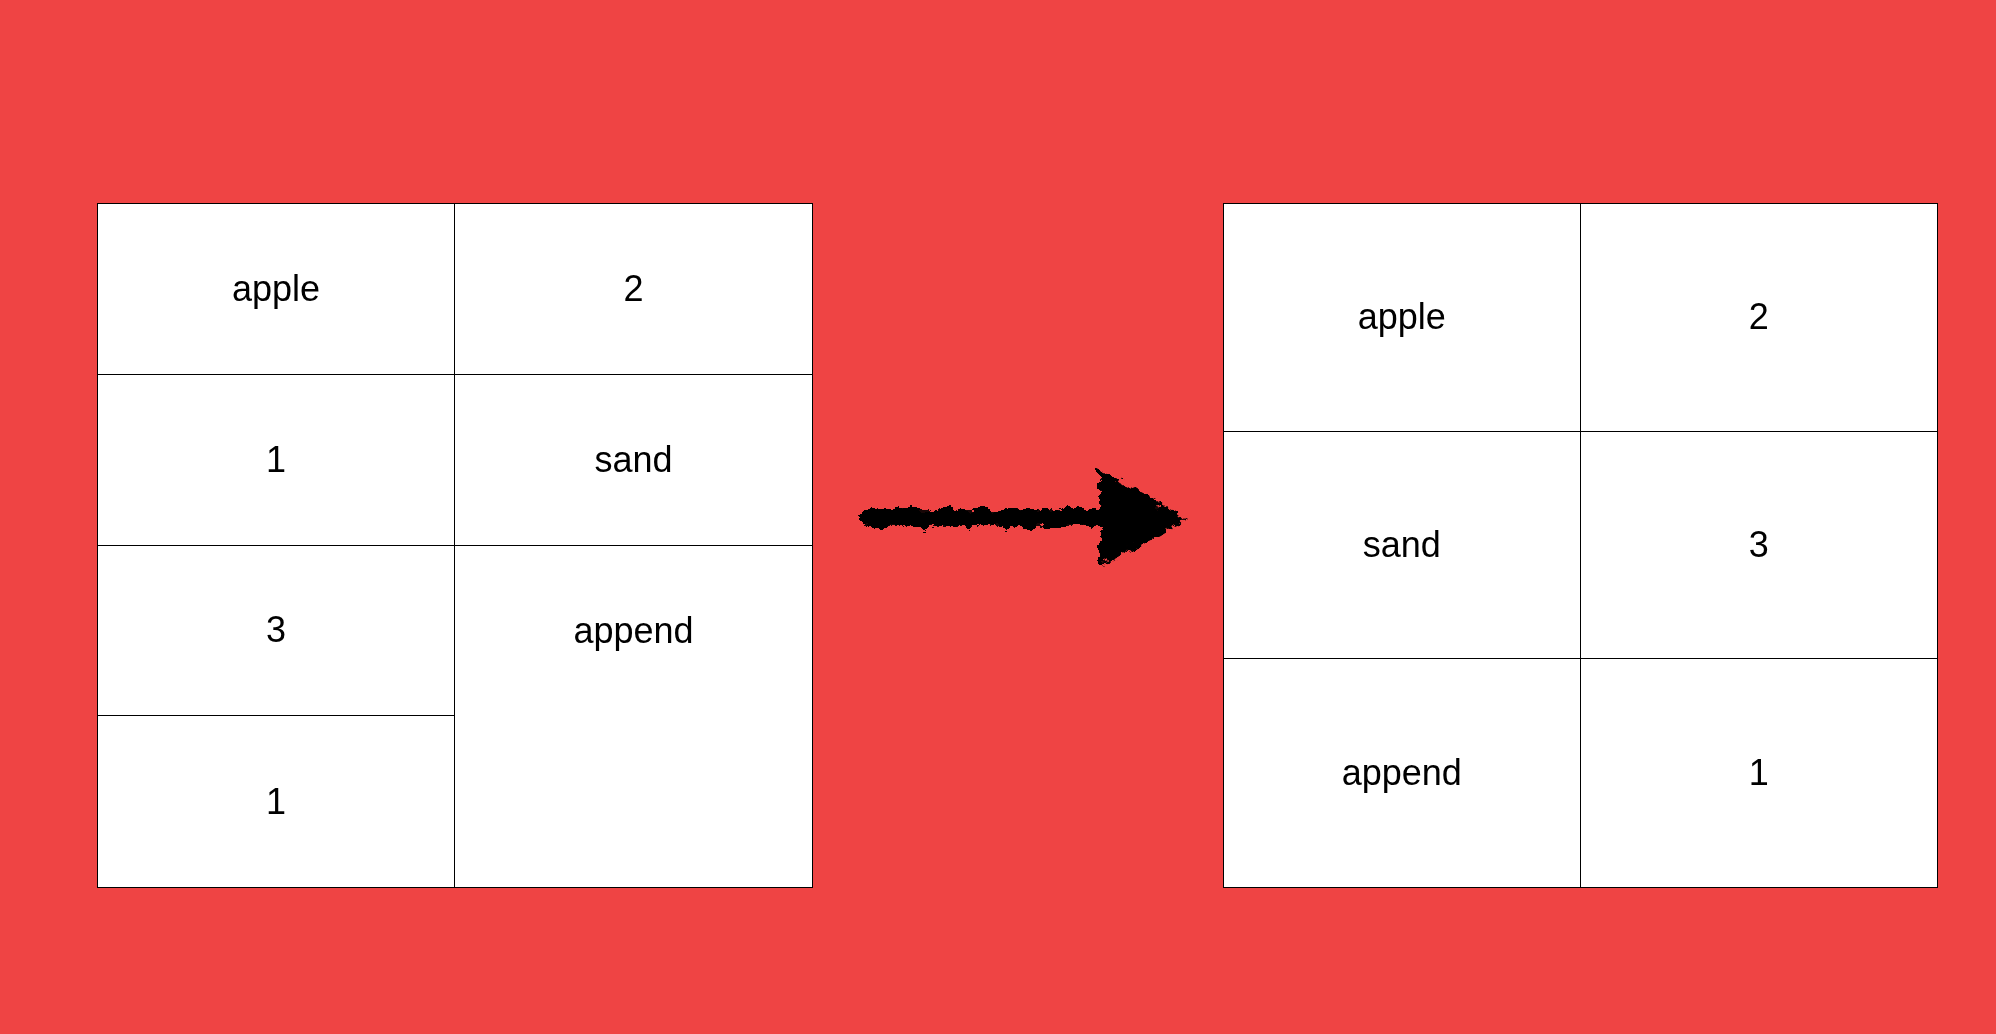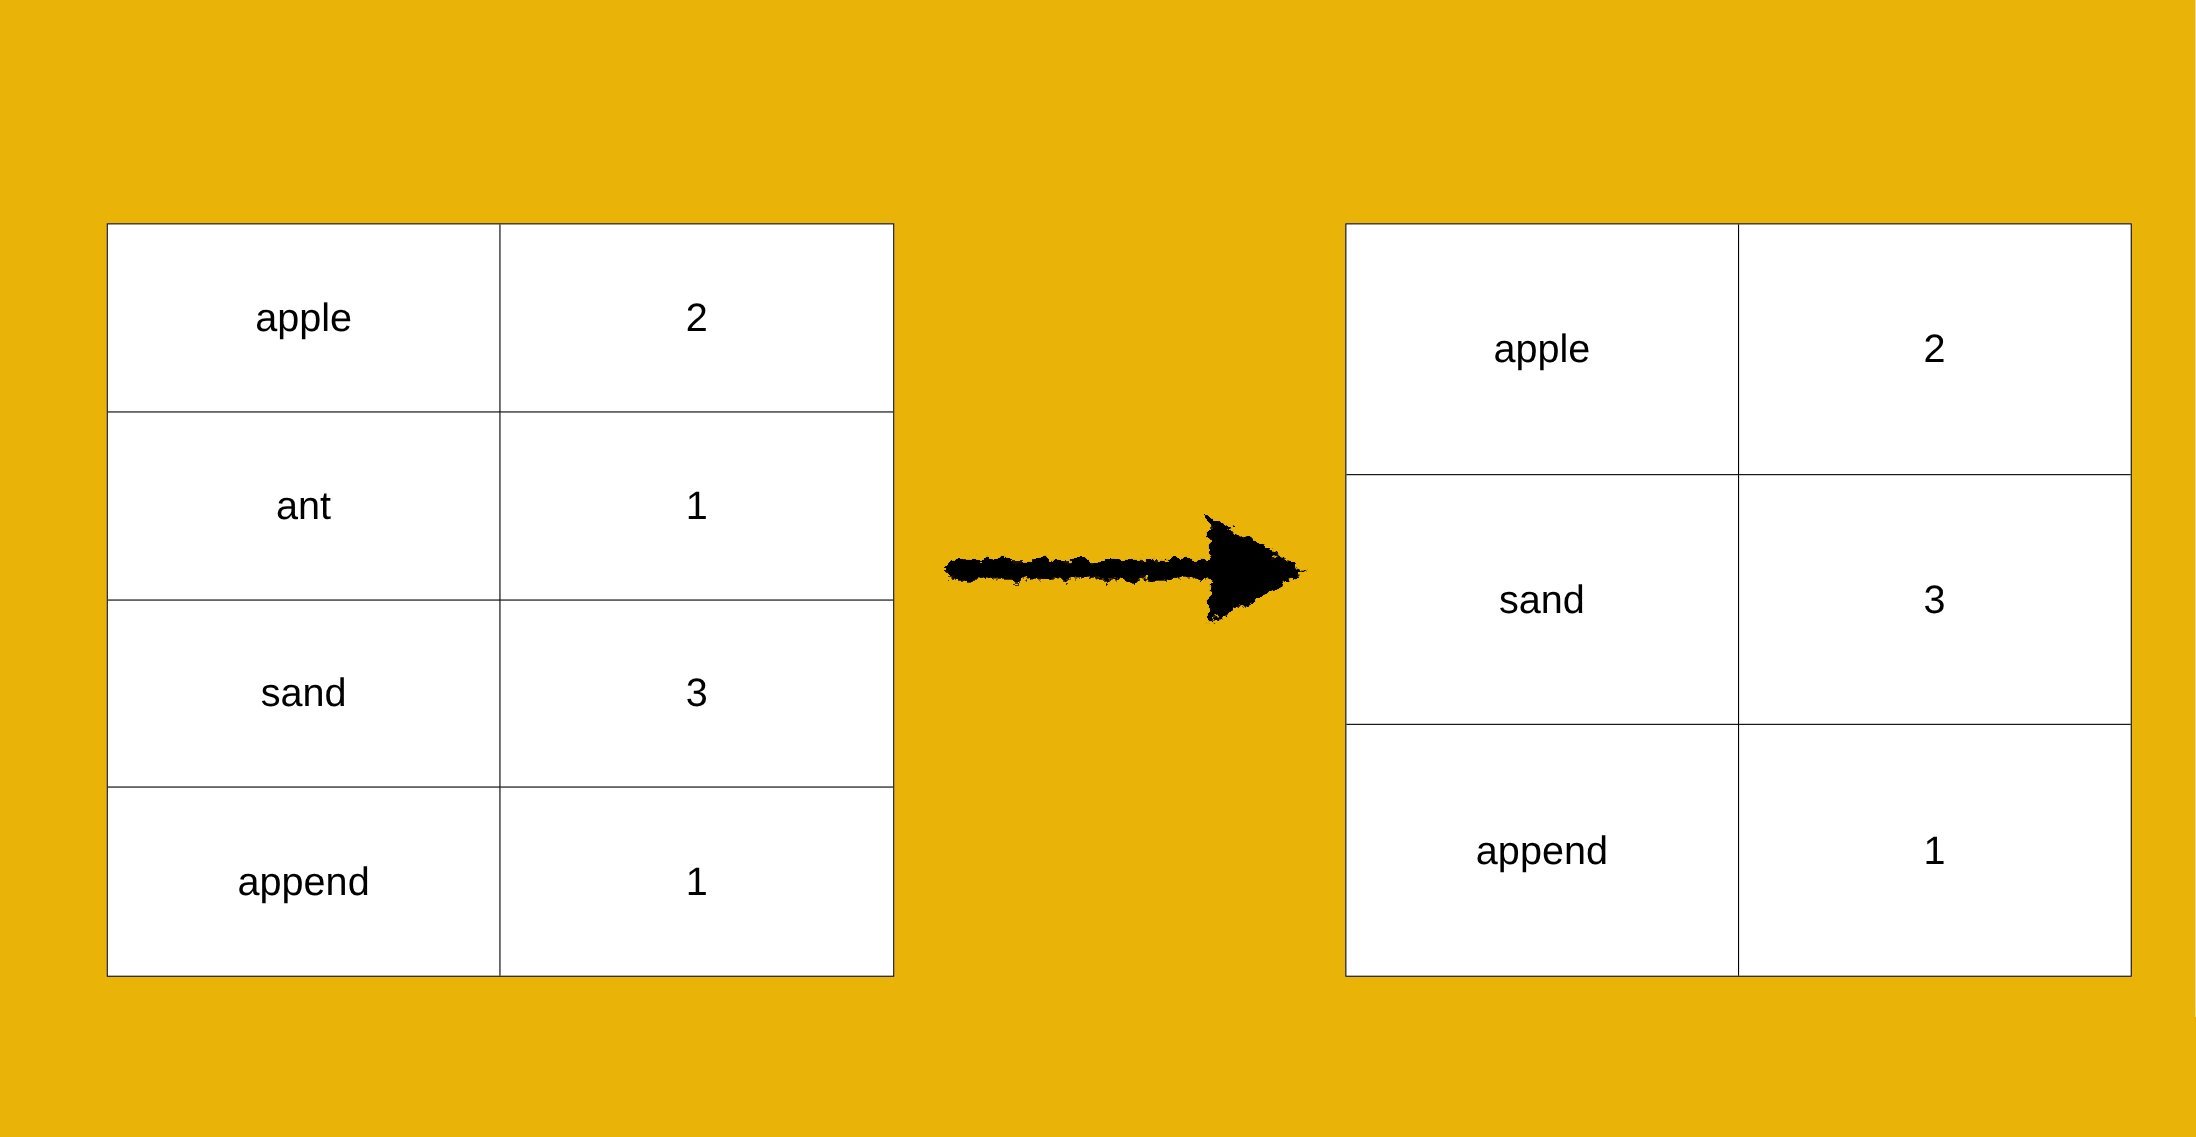--- a/index.html
+++ b/index.html
@@ -4,21 +4,21 @@
 <style>
   html, body {
     margin: 0;
     padding: 0;
     background: #ffffff;
   }
   .canvas {
     position: relative;
     width: 1996px;
     height: 1034px;
-    background: #eab308;
+    background: #ef4444;
     overflow: hidden;
     font-family: "Liberation Sans", sans-serif;
     color: #000000;
   }
   .wc-table {
     position: absolute;
     display: grid;
     grid-template-columns: 1fr 1fr;
     border: 1px solid #000000;
     background: #ffffff;
@@ -65,21 +65,20 @@
   }
 </style>
 </head>
 <body>
 
 <div class="canvas">
 
   <div class="wc-table before">
     <div class="cell">apple</div>
     <div class="cell">2</div>
-    <div class="cell">ant</div>
     <div class="cell">1</div>
     <div class="cell">sand</div>
     <div class="cell">3</div>
     <div class="cell">append</div>
     <div class="cell">1</div>
   </div>
 
   <div class="arrow-wrap">
     <svg width="356" height="144" viewBox="0 0 356 144" xmlns="http://www.w3.org/2000/svg">
       <defs>

